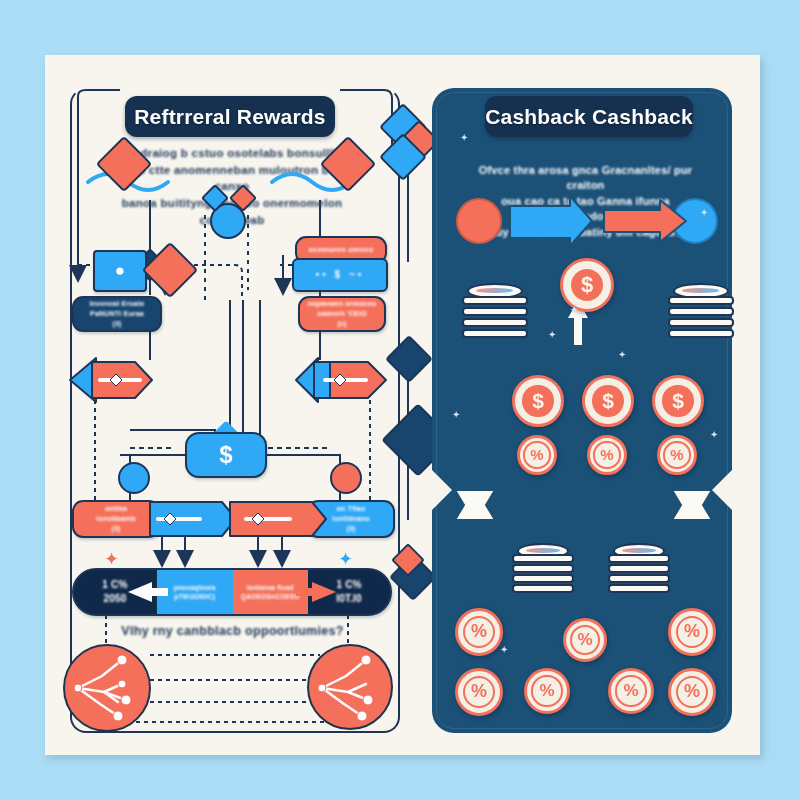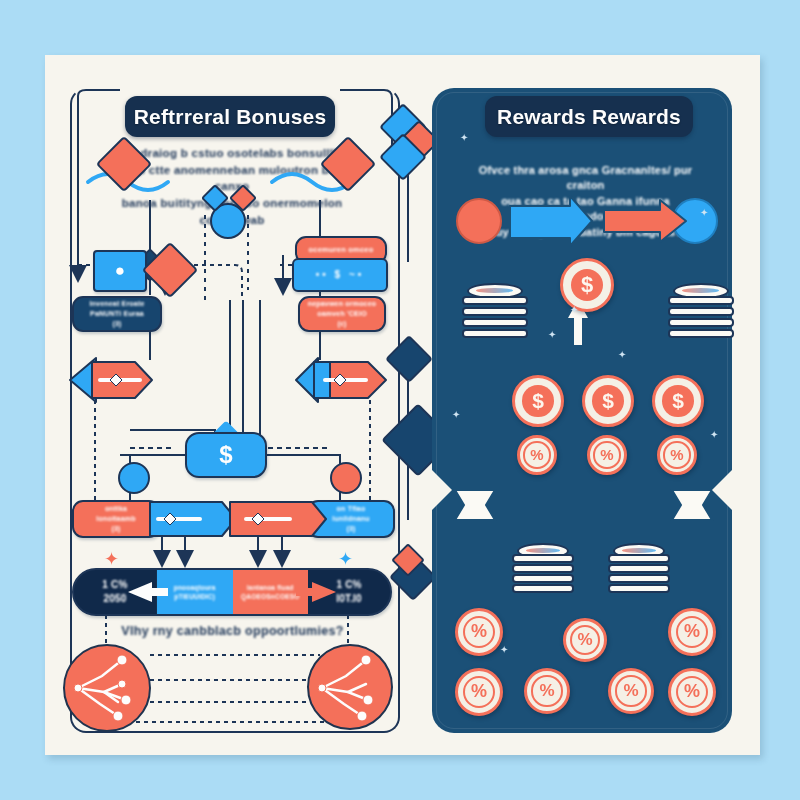--- a/index.html
+++ b/index.html
@@ -139,21 +139,21 @@
 </head>
 <body>
 
 <div id="stage">
 
   <div class="poster"></div>
 
   <div class="left-frame"></div>
 
   <div class="title-pill" id="title-left">
-    <span>Reftrreral Bonuses</span>
+    <span>Reftrreral Rewards</span>
   </div>
 
   <div class="caption blur-txt" style="left:112px;top:145px;width:240px;font-size:11.5px;">
     <div>Oen draiog b cstuo osotelabs bonsulllles</div>
     <div>Wal p ctte anomenneban muloutron bego canxo</div>
     <div>banoa buitityng onrinso onermomelon cosa Iowab</div>
   </div>
 
   <svg class="layer">
     <defs>
@@ -416,21 +416,21 @@
   <div class="diamond blue" style="left:386px;top:140px;width:34px;height:34px;border-radius:4px;"></div>
 
   <div class="diamond navy" style="left:392px;top:342px;width:34px;height:34px;border-radius:4px;"></div>
   <div class="diamond navy" style="left:392px;top:414px;width:52px;height:52px;border-radius:4px;"></div>
   <div class="diamond navy" style="left:396px;top:560px;width:34px;height:34px;border-radius:4px;"></div>
   <div class="diamond orange" style="left:396px;top:548px;width:24px;height:24px;border-radius:3px;"></div>
 
   <div class="navy-panel"></div>
 
   <div class="title-pill" id="title-right">
-    <span>Rewards Rewards</span>
+    <span>Cashback Cashback</span>
   </div>
 
   <div class="caption blur-txt-w" style="left:468px;top:163px;width:235px;font-size:11px;">
     <div>Ofvce thra arosa gnca Gracnanltes/ pur craiton</div>
     <div>oua cao ca ta tao Ganna ifunna Gatautoudouy to</div>
     <div>puy oueoy caraouatiny bm caguas?</div>
   </div>
 
   <div class="circ" style="left:456px;top:198px;width:46px;height:46px;background:#f4705a;border-color:#cf5a46;"></div>
   <div class="circ" style="left:672px;top:198px;width:46px;height:46px;background:#2fa8f5;border-color:#1f7fc0;"></div>

